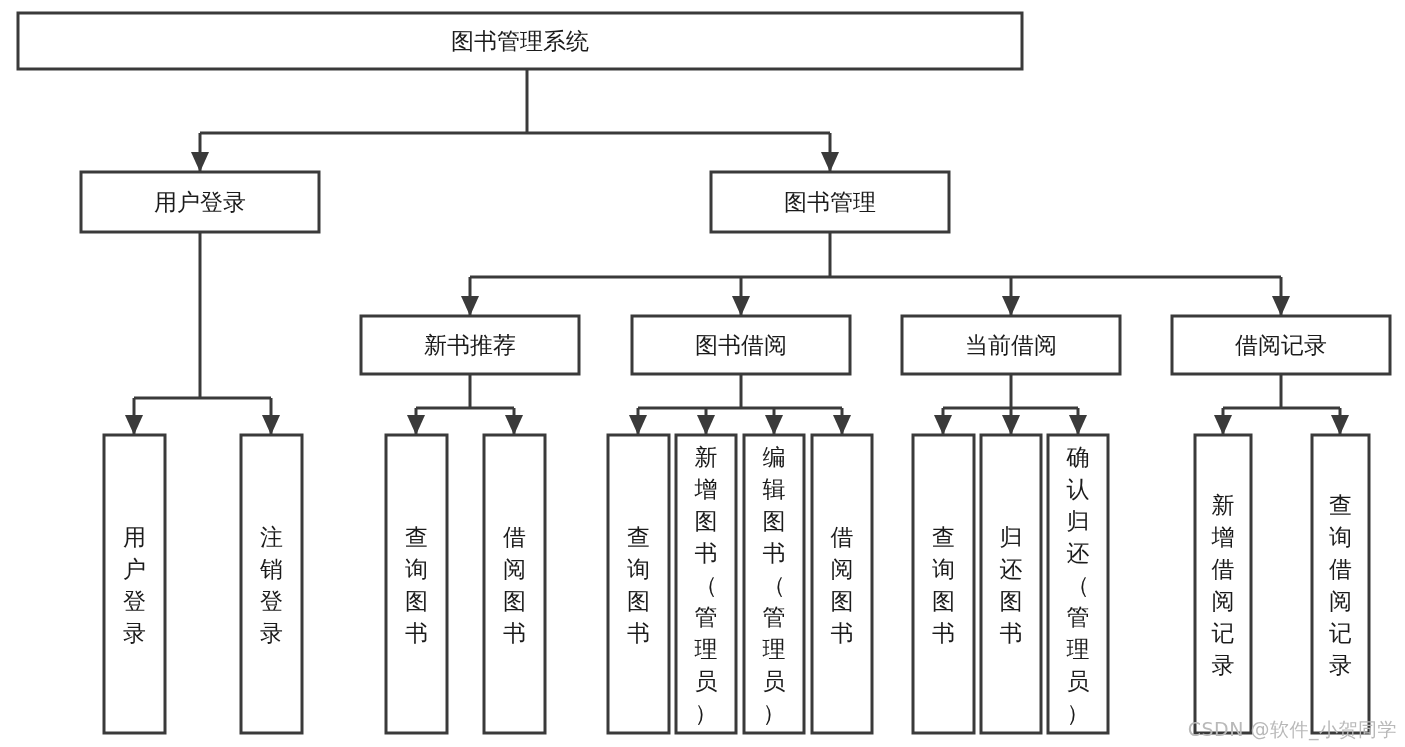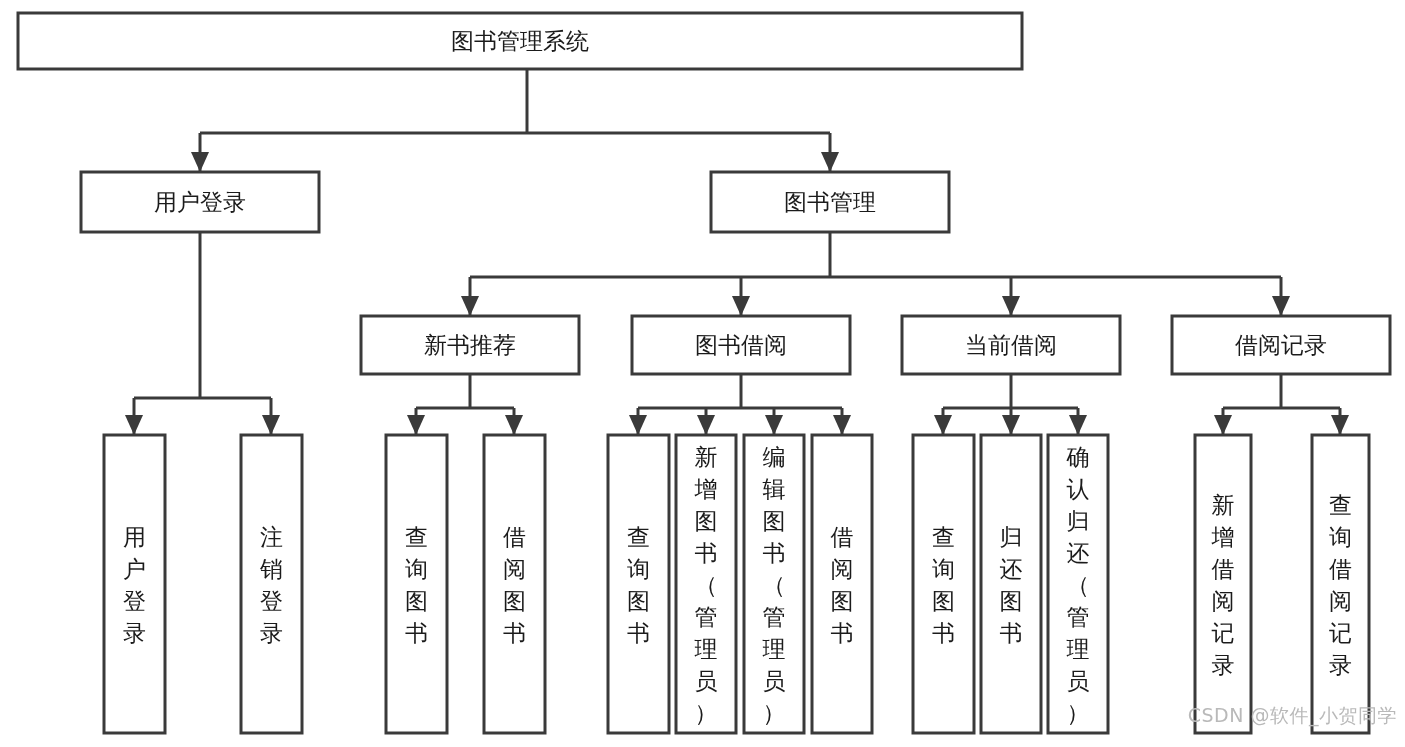--- a/index.html
+++ b/index.html
@@ -48,21 +48,21 @@
   }
   .node-label-v {
     font-family: "DejaVu Sans", "Liberation Sans", sans-serif;
     font-size: 23px;
     fill: #1b1b1b;
     text-anchor: middle;
   }
   .watermark {
     position: absolute;
     right: 8px;
-    bottom: 18px;
+    bottom: 4px;
     font-family: "DejaVu Sans", "Liberation Sans", sans-serif;
     font-size: 19px;
     color: #b9b9b9;
     white-space: nowrap;
     letter-spacing: 0.5px;
     pointer-events: none;
   }
 </style>
 </head>
 <body>

